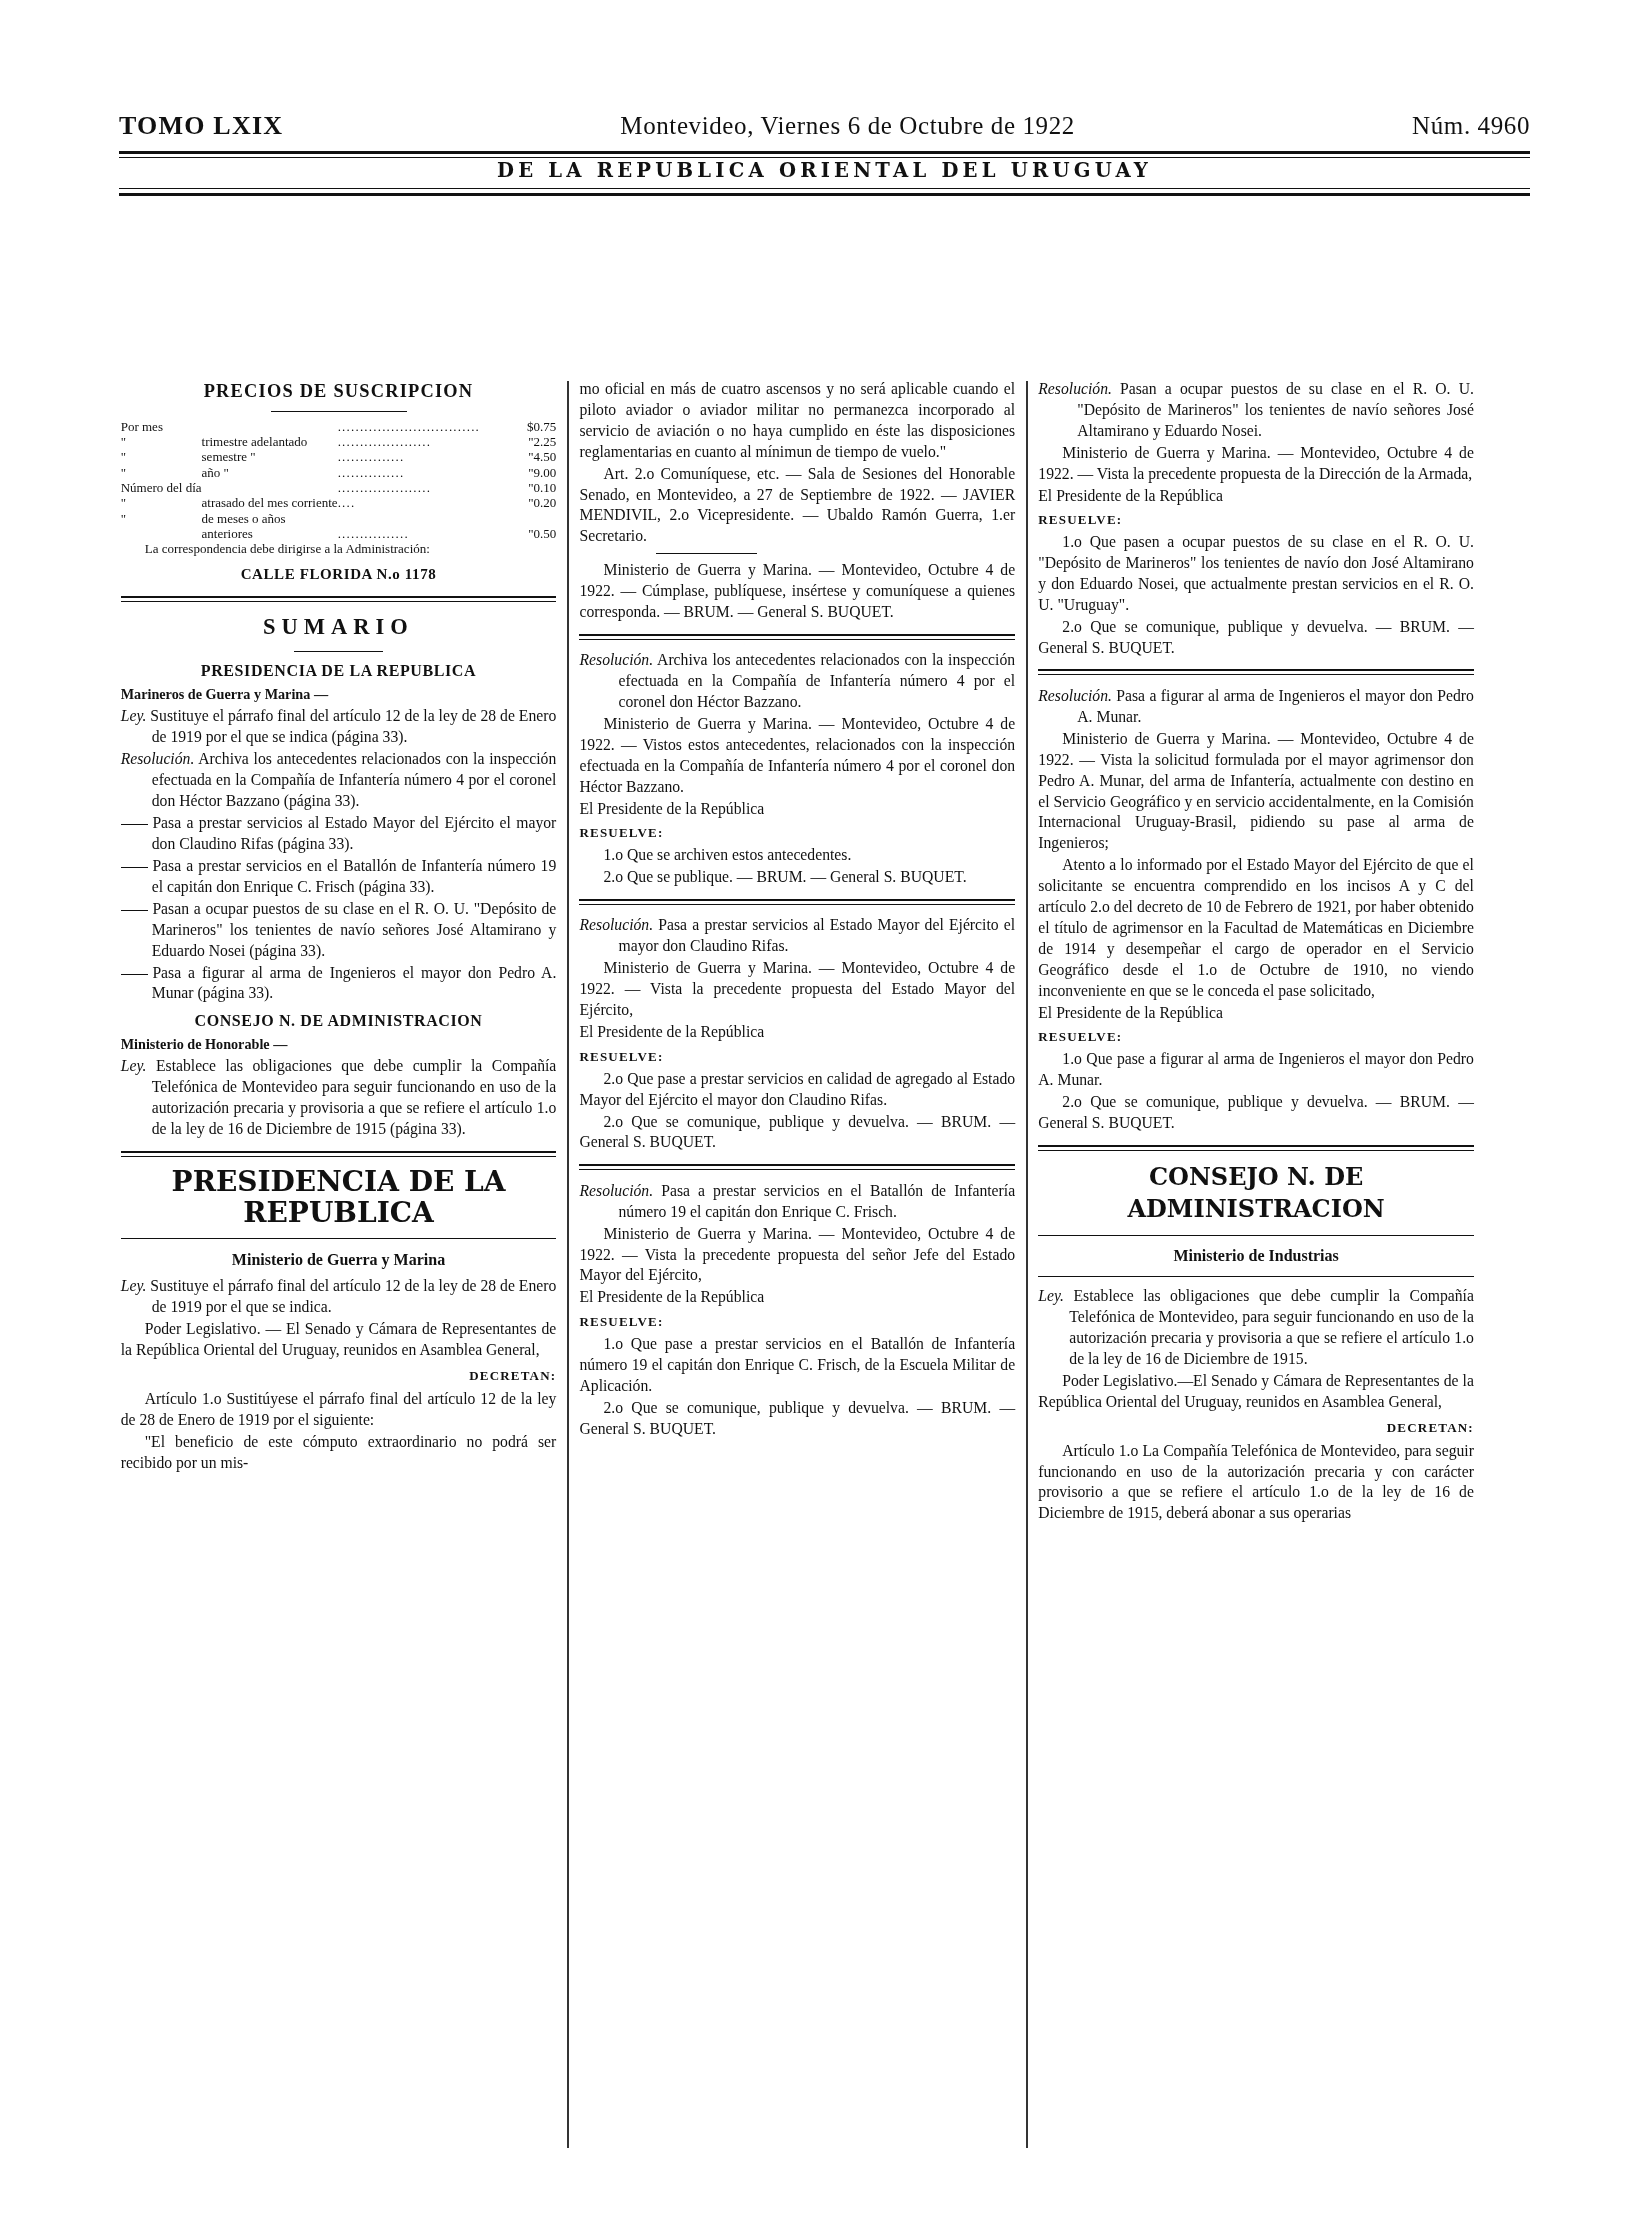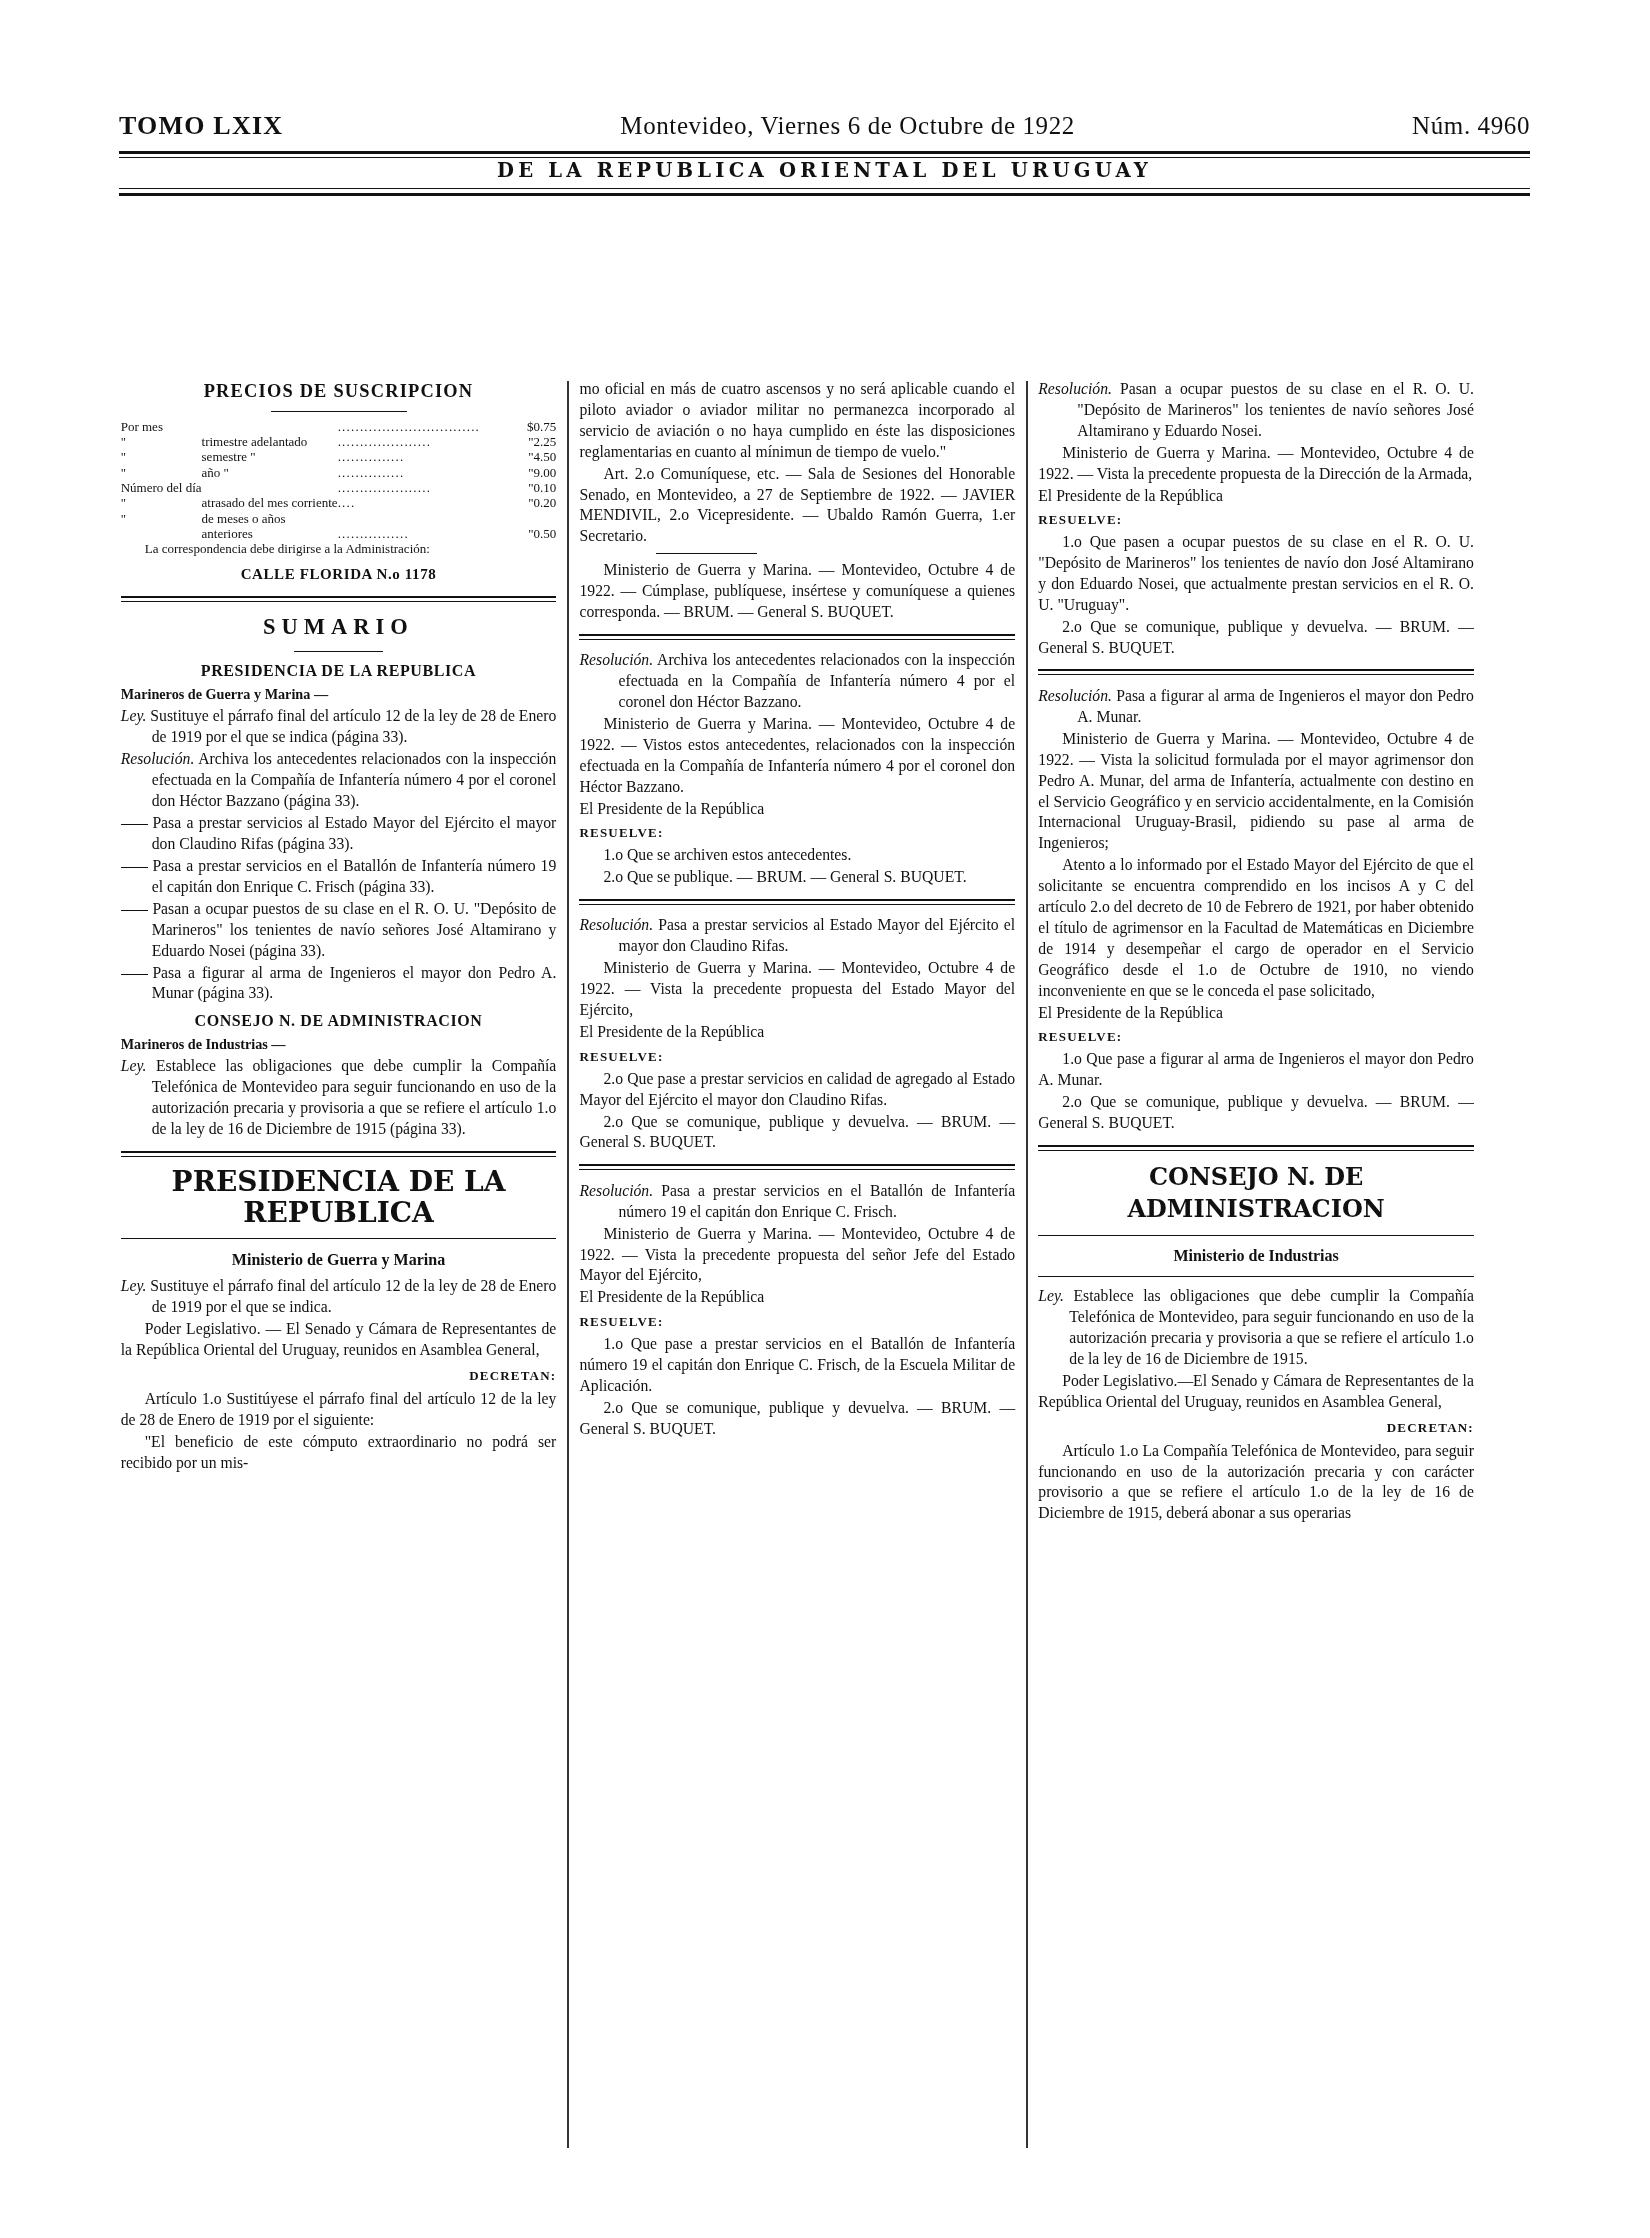--- a/index.html
+++ b/index.html
@@ -320,21 +320,21 @@
       <div class="min-head">Marineros de Guerra y Marina —</div>
 
       <p class="hang"><span class="ital">Ley.</span> <span>Sustituye el párrafo final del artículo 12 de la ley de 28 de Enero de 1919 por el que se indica (página 33).</span></p>
       <p class="hang"><span class="ital">Resolución.</span> <span>Archiva los antecedentes relacionados con la inspección efectuada en la Compañía de Infantería número 4 por el coronel don Héctor Bazzano (página 33).</span></p>
       <p class="hang"><span class="dash"></span><span>Pasa a prestar servicios al Estado Mayor del Ejército el mayor don Claudino Rifas (página 33).</span></p>
       <p class="hang"><span class="dash"></span><span>Pasa a prestar servicios en el Batallón de Infantería número 19 el capitán don Enrique C. Frisch (página 33).</span></p>
       <p class="hang"><span class="dash"></span><span>Pasan a ocupar puestos de su clase en el R. O. U. "Depósito de Marineros" los tenientes de navío señores José Altamirano y Eduardo Nosei (página 33).</span></p>
       <p class="hang"><span class="dash"></span><span>Pasa a figurar al arma de Ingenieros el mayor don Pedro A. Munar (página 33).</span></p>
 
       <div class="sec-head">CONSEJO N. DE ADMINISTRACION</div>
-      <div class="min-head">Marineros de Industrias —</div>
+      <div class="min-head">Ministerio de Honorable —</div>
       <p class="hang"><span class="ital">Ley.</span> <span>Establece las obligaciones que debe cumplir la Compañía Telefónica de Montevideo para seguir funcionando en uso de la autorización precaria y provisoria a que se refiere el artículo 1.o de la ley de 16 de Diciembre de 1915 (página 33).</span></p>
 
       <hr class="hr-dbl">
 
       <div class="banner">PRESIDENCIA DE LA REPUBLICA</div>
       <hr class="hr-full">
       <div class="sub-center-bold">Ministerio de Guerra y Marina</div>
 
       <p class="hang"><span class="ital">Ley.</span> <span>Sustituye el párrafo final del artículo 12 de la ley de 28 de Enero de 1919 por el que se indica.</span></p>
 

